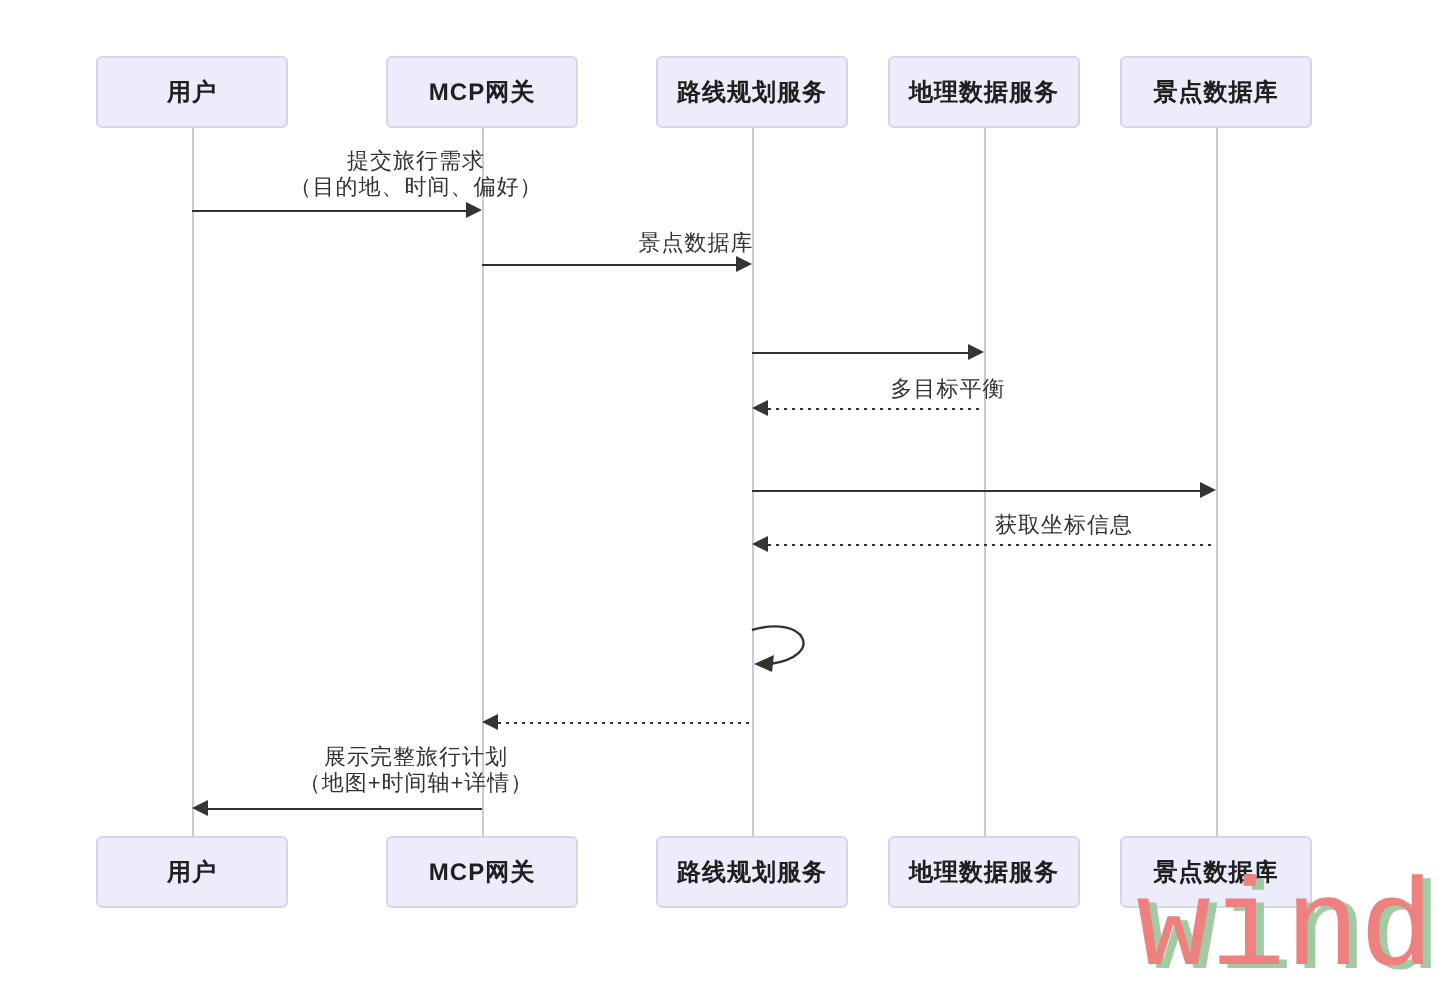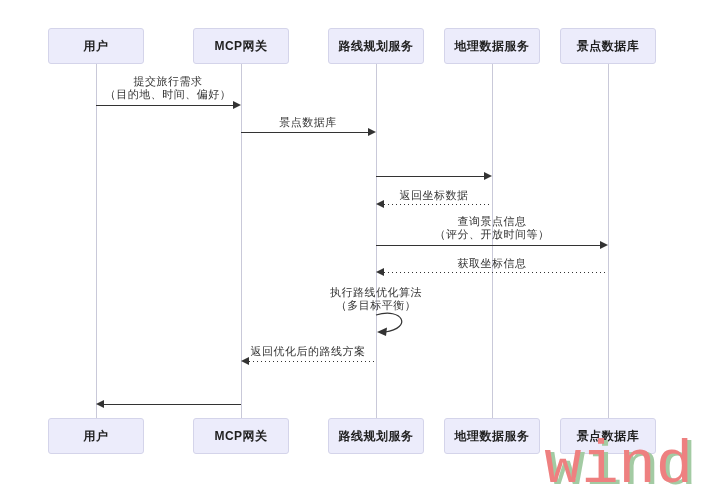--- a/index.html
+++ b/index.html
@@ -1,30 +1,31 @@
 <!DOCTYPE html>
 <html><head>
 <meta charset="utf-8">
 <style>
   html,body{margin:0;padding:0;background:#ffffff;}
   .stage{
     position:relative;width:697px;height:500px;background:#ffffff;overflow:hidden;
     font-family:"Liberation Sans","DejaVu Sans",sans-serif;
+    padding-left:24px;
   }
   .actor{
     position:absolute;width:96px;height:36px;box-sizing:border-box;
     background:#ececfb;border:1px solid #d4d4ea;border-radius:3px;
     display:flex;align-items:center;justify-content:center;
     font-size:12px;font-weight:600;color:#1f1f1f;letter-spacing:.5px;
   }
   .lifeline{position:absolute;width:1px;top:64px;height:354px;background:#c9c9d9;}
   .msg-label{
     position:absolute;transform:translateX(-50%);
     font-size:11px;line-height:13px;color:#333333;
-    white-space:pre-line;text-align:center;letter-spacing:.5px;
+    white-space:pre-line;text-align:center;letter-spacing:.5px;margin-left:40px;
   }
   .line{position:absolute;height:0;border-top:1px solid #333333;}
   .dline{
     position:absolute;height:1.4px;
     background-image:repeating-linear-gradient(90deg,#333333 0,#333333 1.4px,transparent 1.4px,transparent 4px);
   }
   .head-r{position:absolute;width:0;height:0;border-left:8px solid #333333;border-top:4px solid transparent;border-bottom:4px solid transparent;}
   .head-l{position:absolute;width:0;height:0;border-right:8px solid #333333;border-top:4px solid transparent;border-bottom:4px solid transparent;}
   .selfloop{position:absolute;left:375px;top:310px;}
   .watermark{
@@ -57,44 +58,41 @@
   <div class="line" style="left:96px;top:105px;width:137px"></div>
   <div class="head-r" style="left:233px;top:101px"></div>
 
   <div class="msg-label" style="left:308px;top:116px">景点数据库</div>
   <div class="line" style="left:241px;top:132px;width:127px"></div>
   <div class="head-r" style="left:368px;top:128px"></div>
 
   <div class="line" style="left:376px;top:176px;width:108px"></div>
   <div class="head-r" style="left:484px;top:172px"></div>
 
-  <div class="msg-label" style="left:434px;top:189px">返回坐标数据</div>
+  <div class="msg-label" style="left:434px;top:189px">多目标平衡</div>
   <div class="dline" style="left:384px;top:204px;width:108px"></div>
   <div class="head-l" style="left:376px;top:200px"></div>
 
-  <div class="msg-label" style="left:492px;top:215px">查询景点信息
-（评分、开放时间等）</div>
   <div class="line" style="left:376px;top:245px;width:224px"></div>
   <div class="head-r" style="left:600px;top:241px"></div>
 
   <div class="msg-label" style="left:492px;top:257px">获取坐标信息</div>
   <div class="dline" style="left:384px;top:272px;width:224px"></div>
   <div class="head-l" style="left:376px;top:268px"></div>
 
-  <div class="msg-label" style="left:376px;top:286px">执行路线优化算法
-（多目标平衡）</div>
   <svg class="selfloop" width="42" height="28" viewBox="0 0 42 28">
     <path d="M 1 5 C 28 -3, 38 18, 10 22" stroke="#333333" stroke-width="1.2" fill="none"></path>
     <polygon points="2,22 12,17.5 11,26" fill="#333333"></polygon>
   </svg>
 
-  <div class="msg-label" style="left:308px;top:345px">返回优化后的路线方案</div>
   <div class="dline" style="left:249px;top:361px;width:127px"></div>
   <div class="head-l" style="left:241px;top:357px"></div>
 
+  <div class="msg-label" style="left:168px;top:373px">展示完整旅行计划
+（地图+时间轴+详情）</div>
   <div class="line" style="left:104px;top:404px;width:137px"></div>
   <div class="head-l" style="left:96px;top:400px"></div>
 
   <div class="actor" style="left:48px;top:418px">用户</div>
   <div class="actor" style="left:193px;top:418px">MCP网关</div>
   <div class="actor" style="left:328px;top:418px">路线规划服务</div>
   <div class="actor" style="left:444px;top:418px">地理数据服务</div>
   <div class="actor" style="left:560px;top:418px">景点数据库</div>
 
   <div class="watermark">

